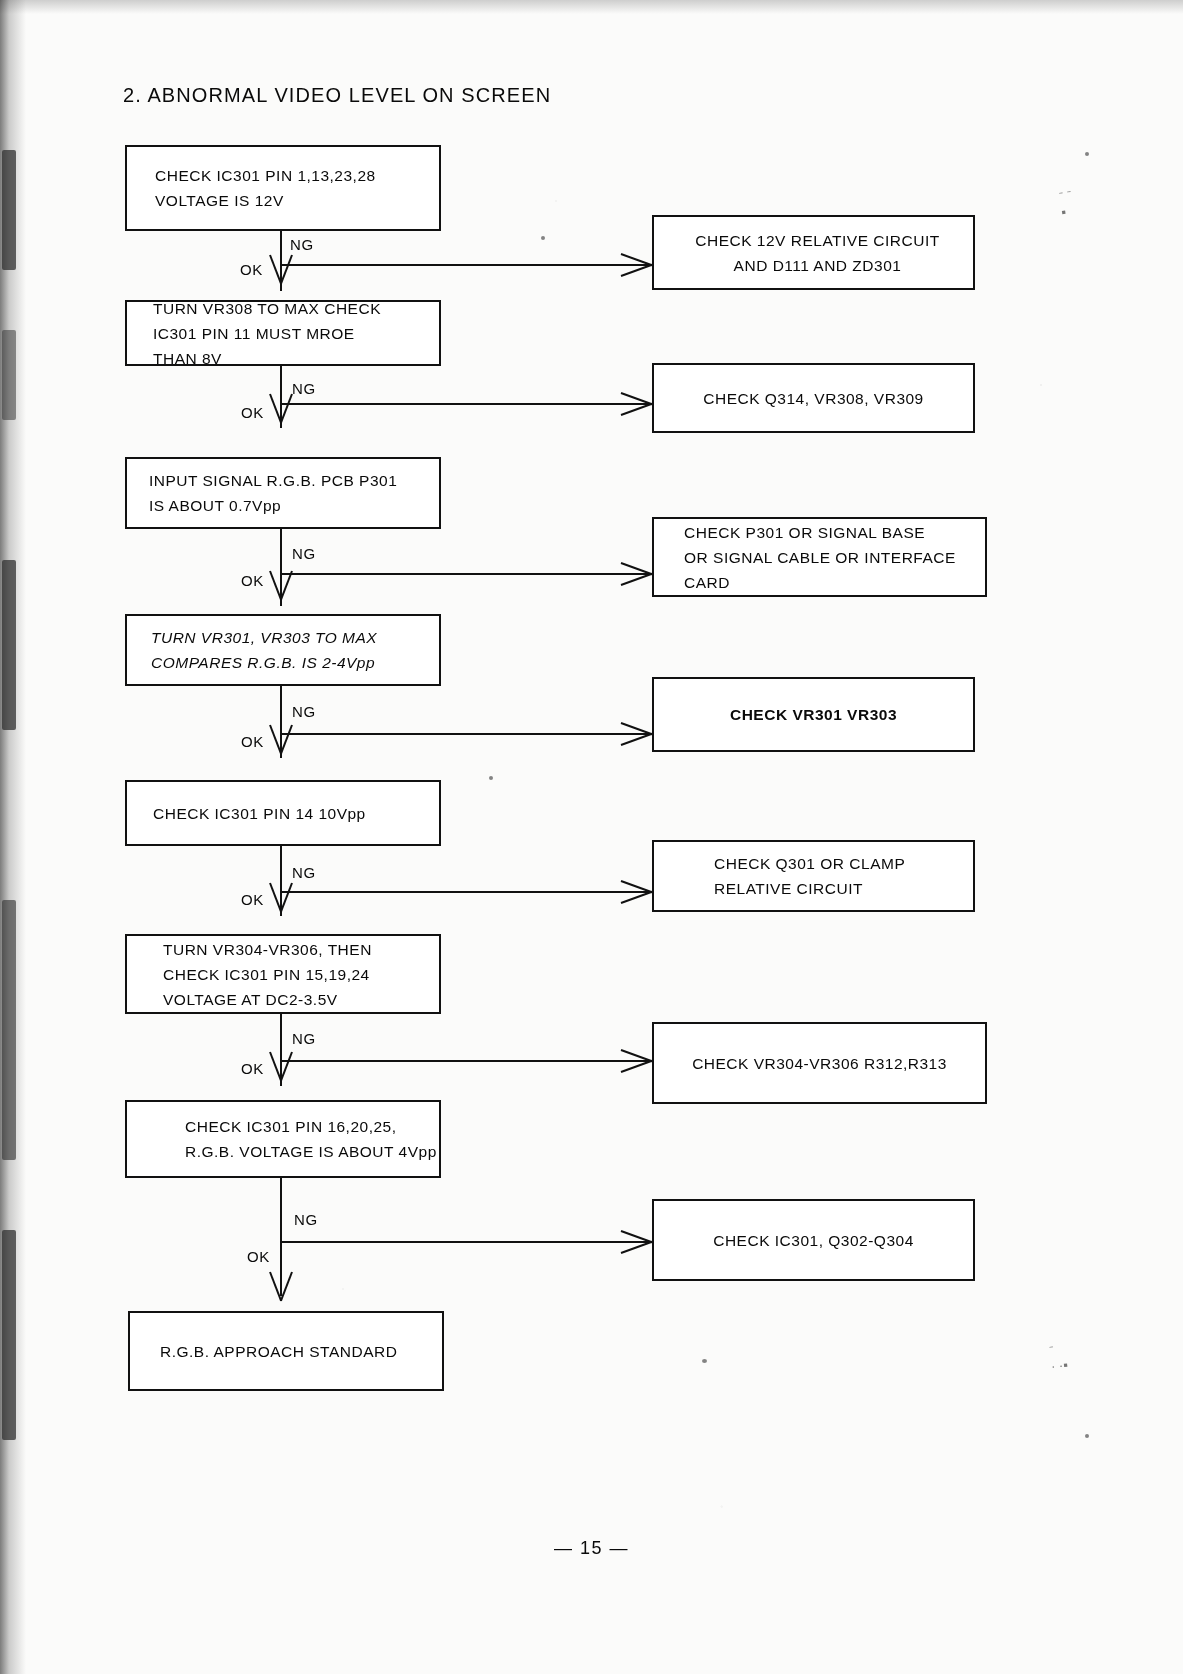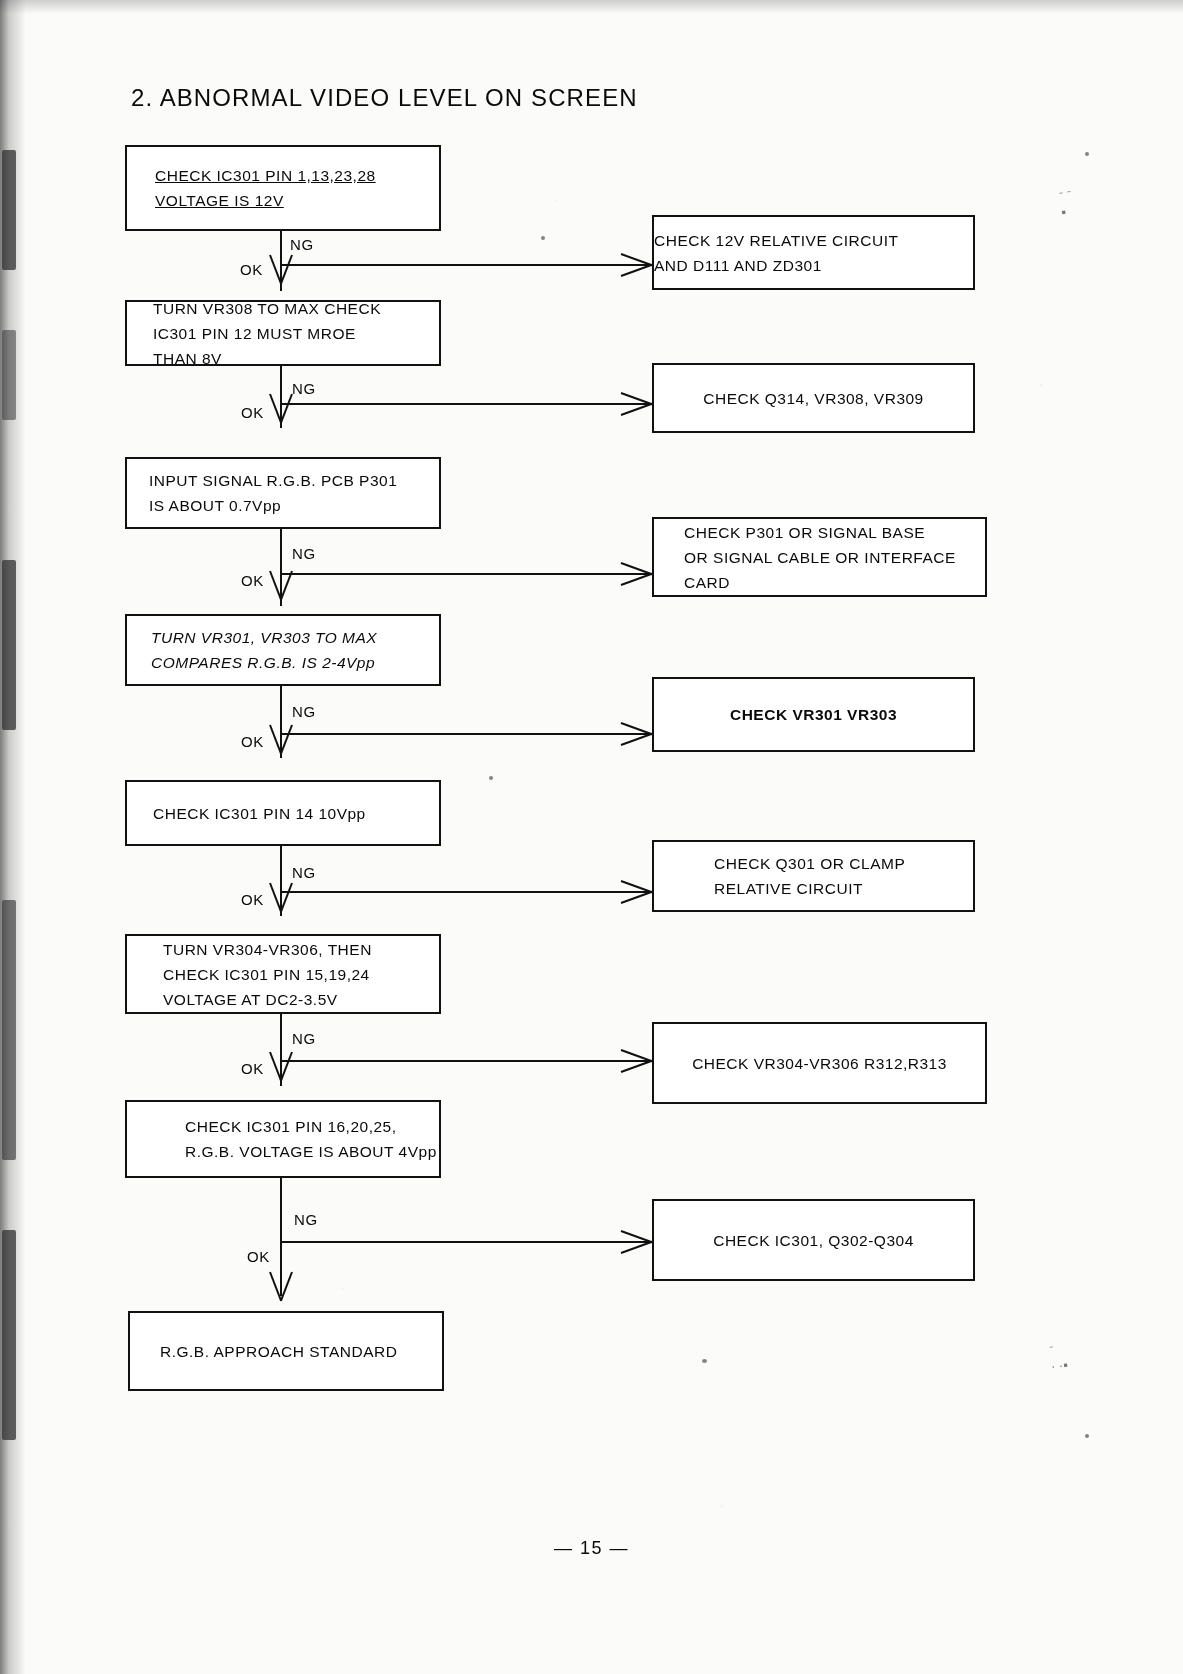--- a/index.html
+++ b/index.html
@@ -20,21 +20,21 @@
       radial-gradient(circle at 61% 90%, rgba(0,0,0,.04) 0 1px, transparent 1.5px);
     opacity:.85;}
   
   .edge-smudge{position:absolute;left:0;top:0;width:26px;height:1674px;
     background:linear-gradient(90deg, rgba(20,20,20,.55) 0%, rgba(60,60,60,.25) 35%, rgba(255,255,255,0) 100%);
     pointer-events:none;}
   .edge-smudge i{position:absolute;left:2px;width:14px;background:#2b2b2b;opacity:.72;border-radius:2px;display:block;}
   .edge-top{position:absolute;left:0;top:0;width:1183px;height:14px;
     background:linear-gradient(180deg, rgba(90,90,90,.28), rgba(255,255,255,0));pointer-events:none;}
 
-  .title{position:absolute;left:131px;top:84px;font-size:24px;letter-spacing:1.1px;
+  .title{position:absolute;left:123px;top:84px;font-size:20px;letter-spacing:1.1px;
     white-space:nowrap;}
 
   .box{position:absolute;border:2px solid #111;background:#fff;box-sizing:border-box;
     display:flex;align-items:center;}
   .box .txt{font-size:15.5px;line-height:25px;letter-spacing:.5px;white-space:pre-line;}
   .box.left .txt{padding-left:28px;}
   .box.right{justify-content:flex-start;}
   .box.right .txt{padding-left:30px;}
   .box.right.ctr{justify-content:center;}
   .box.right.ctr .txt{padding-left:0;text-align:center;}
@@ -70,38 +70,38 @@
   <i style="top:150px;height:120px;"></i>
   <i style="top:330px;height:90px;opacity:.5;"></i>
   <i style="top:560px;height:170px;"></i>
   <i style="top:900px;height:260px;opacity:.6;"></i>
   <i style="top:1230px;height:210px;"></i>
 </div>
 <div class="scan-grain"></div>
 
 <div class="title">2. ABNORMAL VIDEO LEVEL ON SCREEN</div>
 
-<div class="box left" style="left:125px;top:145px;width:316px;height:86px;text-decoration:underline;">
+<div class="box left" style="left:125px;top:145px;width:316px;height:86px;">
   <span class="txt">CHECK IC301 PIN 1,13,23,28
 VOLTAGE IS 12V</span>
 </div>
 <div class="vline" style="left:280px;top:231px;height:60px;"></div>
 <div class="vee" style="left:268px;top:255px;"></div>
 <div class="hline" style="left:280px;top:264px;width:370px;"></div>
 <div class="arw" style="left:621px;top:252px;"></div>
 <div class="lbl" style="left:290px;top:236px;">NG</div>
 <div class="lbl" style="left:240px;top:261px;">OK</div>
 <div class="box right" style="left:652px;top:215px;width:323px;height:75px;">
-  <span class="txt" style="padding-left:0;width:100%;">CHECK 12V RELATIVE CIRCUIT
+  <span class="txt" style="padding-left:8px;width:100%;text-align:center;">CHECK 12V RELATIVE CIRCUIT
 AND D111 AND ZD301</span>
 </div>
 
 <div class="box left" style="left:125px;top:300px;width:316px;height:66px;">
   <span class="txt" style="padding-left:26px;">TURN VR308 TO MAX CHECK
-IC301 PIN 12 MUST MROE
+IC301 PIN 11 MUST MROE
 THAN 8V</span>
 </div>
 <div class="vline" style="left:280px;top:366px;height:62px;"></div>
 <div class="vee" style="left:268px;top:394px;"></div>
 <div class="hline" style="left:280px;top:403px;width:370px;"></div>
 <div class="arw" style="left:621px;top:391px;"></div>
 <div class="lbl" style="left:292px;top:380px;">NG</div>
 <div class="lbl" style="left:241px;top:404px;">OK</div>
 <div class="box right ctr" style="left:652px;top:363px;width:323px;height:70px;">
   <span class="txt">CHECK Q314, VR308, VR309</span>

